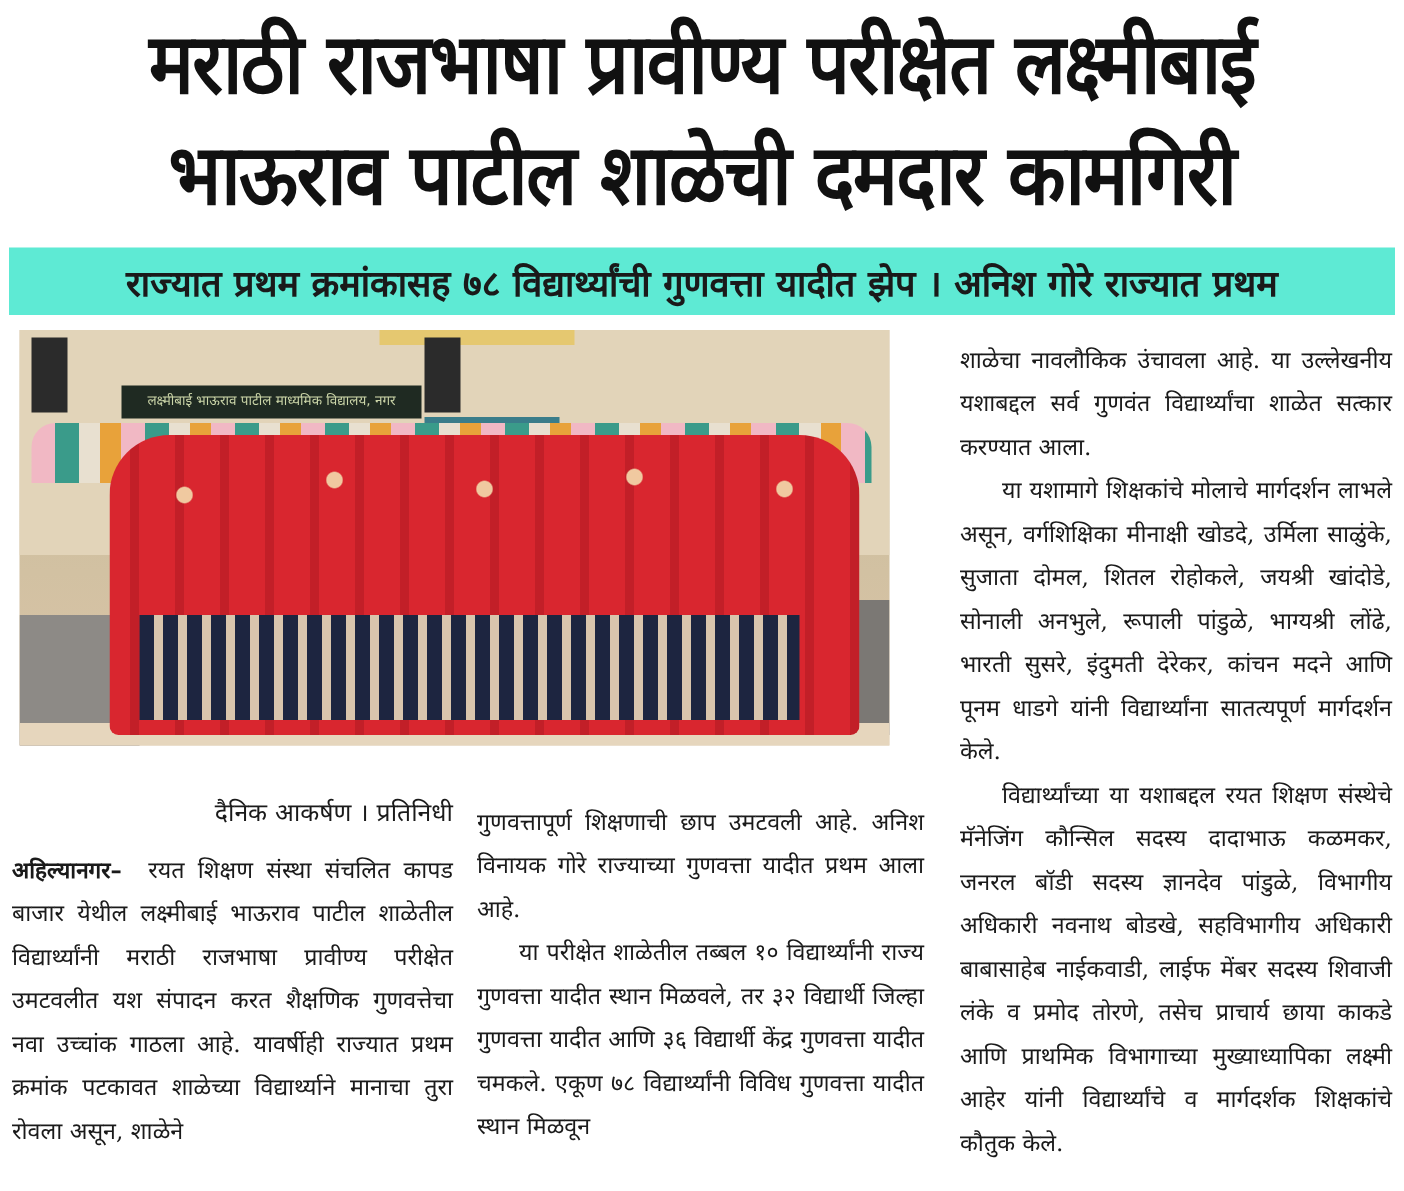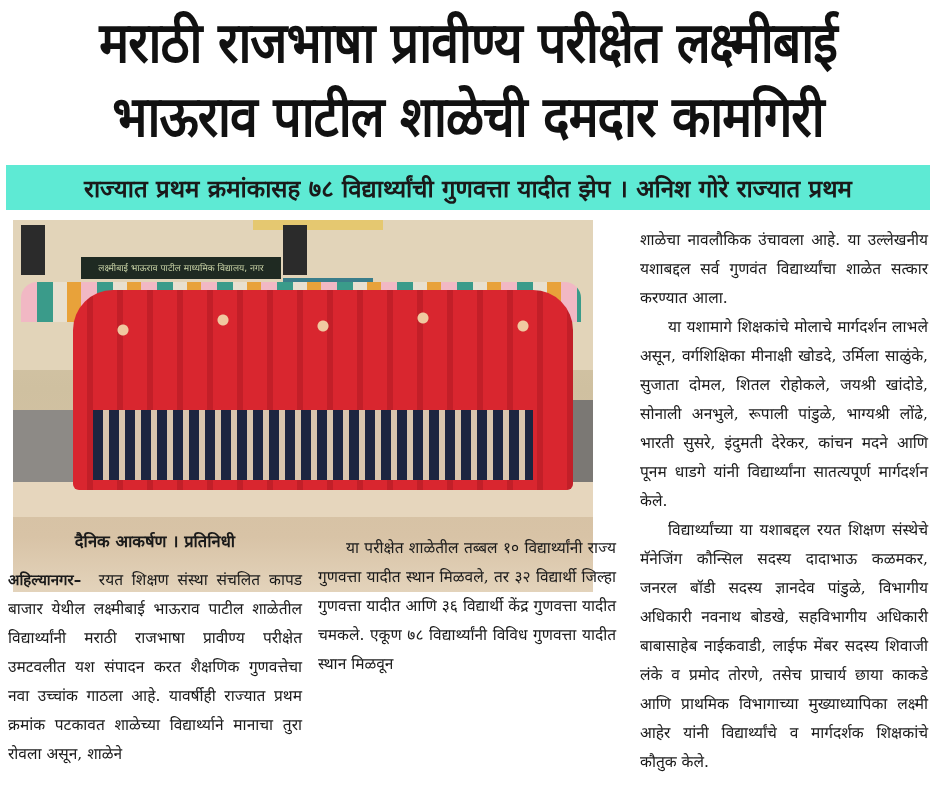--- a/index.html
+++ b/index.html
@@ -13,21 +13,21 @@
     font-size: 50px; line-height: 66px; letter-spacing: -1px; color: #111;
     transform: scaleY(1.12);
     transform-origin: top center;
   }
   .subhead {
     position: absolute; left: 6px; top: 165px; width: 924px; height: 45px;
     background: #5eead4; display: flex; align-items: center; justify-content: center;
     font-size: 24px; font-weight: bold; color: #1a1a1a; white-space: nowrap;
   }
   .photo {
-    position: absolute; left: 13px; top: 220px; width: 580px; height: 372px;
+    position: absolute; left: 13px; top: 220px; width: 580px; height: 277px;
     background: linear-gradient(#d9cbb0 0%, #cfc0a0 45%, #d8c3a6 85%, #e3d3bb 100%);
     overflow: hidden;
   }
   .photo .wall { position:absolute; left:0; top:0; width:580px; height:150px; background:#e2d4b9; }
   .photo .board {
     position:absolute; left:68px; top:37px; width:200px; height:22px; background:#1f2a22;
     color:#cbd5a8; font-size:9px; line-height:22px; text-align:center; white-space:nowrap;
   }
   .photo .banner { position:absolute; left:240px; top:0; width:130px; height:10px; background:#e5c870; }
   .photo .speaker { position:absolute; top:5px; width:24px; height:50px; background:#2b2b2b; }
@@ -57,21 +57,21 @@
   }
   .col {
     position: absolute; font-family: "DejaVu Serif", serif; font-size: 15.5px;
     line-height: 29px; color: #1a1a1a; text-align: justify;
   }
   .col p { margin: 0; }
   .col .indent { text-indent: 28px; }
   .col-1 { left: 8px; top: 527px; width: 294px; }
   .col-2 { left: 318px; top: 534px; width: 298px; }
   .col-3 { left: 640px; top: 226px; width: 288px; }
-  .byline { font-family: "DejaVu Sans", sans-serif; font-weight: bold; font-size: 16.5px; text-align: center; margin-bottom: 10px !important; }
+  .byline { font-family: "DejaVu Sans", sans-serif; font-weight: normal; font-size: 16.5px; text-align: right; margin-bottom: 10px !important; }
   .dateline { font-family: "DejaVu Sans", sans-serif; font-weight: bold; font-size: 15px; }
 </style>
 </head>
 <body>
 
 <div class="headline">
   <div>मराठी राजभाषा प्रावीण्य परीक्षेत लक्ष्मीबाई</div>
   <div>भाऊराव पाटील शाळेची दमदार कामगिरी</div>
 </div>
 
@@ -93,20 +93,21 @@
   <div class="crowd"></div>
   <div class="legs"></div>
 </div>
 
 <div class="col col-1">
   <p class="byline">दैनिक आकर्षण । प्रतिनिधी</p>
   <p><span class="dateline">अहिल्यानगर–</span>&nbsp; <span>रयत शिक्षण संस्था संचलित कापड बाजार येथील लक्ष्मीबाई भाऊराव पाटील शाळेतील विद्यार्थ्यांनी मराठी राजभाषा प्रावीण्य परीक्षेत उमटवलीत यश संपादन करत शैक्षणिक गुणवत्तेचा नवा उच्चांक गाठला आहे. यावर्षीही राज्यात प्रथम क्रमांक पटकावत शाळेच्या विद्यार्थ्याने मानाचा तुरा रोवला असून, शाळेने</span></p>
 </div>
 
 <div class="col col-2">
+  <p>गुणवत्तापूर्ण शिक्षणाची छाप उमटवली आहे. अनिश विनायक गोरे राज्याच्या गुणवत्ता यादीत प्रथम आला आहे.</p>
   <p class="indent">या परीक्षेत शाळेतील तब्बल १० विद्यार्थ्यांनी राज्य गुणवत्ता यादीत स्थान मिळवले, तर ३२ विद्यार्थी जिल्हा गुणवत्ता यादीत आणि ३६ विद्यार्थी केंद्र गुणवत्ता यादीत चमकले. एकूण ७८ विद्यार्थ्यांनी विविध गुणवत्ता यादीत स्थान मिळवून</p>
 </div>
 
 <div class="col col-3">
   <p>शाळेचा नावलौकिक उंचावला आहे. या उल्लेखनीय यशाबद्दल सर्व गुणवंत विद्यार्थ्यांचा शाळेत सत्कार करण्यात आला.</p>
   <p class="indent">या यशामागे शिक्षकांचे मोलाचे मार्गदर्शन लाभले असून, वर्गशिक्षिका मीनाक्षी खोडदे, उर्मिला साळुंके, सुजाता दोमल, शितल रोहोकले, जयश्री खांदोडे, सोनाली अनभुले, रूपाली पांडुळे, भाग्यश्री लोंढे, भारती सुसरे, इंदुमती देरेकर, कांचन मदने आणि पूनम धाडगे यांनी विद्यार्थ्यांना सातत्यपूर्ण मार्गदर्शन केले.</p>
   <p class="indent">विद्यार्थ्यांच्या या यशाबद्दल रयत शिक्षण संस्थेचे मॅनेजिंग कौन्सिल सदस्य दादाभाऊ कळमकर, जनरल बॉडी सदस्य ज्ञानदेव पांडुळे, विभागीय अधिकारी नवनाथ बोडखे, सहविभागीय अधिकारी बाबासाहेब नाईकवाडी, लाईफ मेंबर सदस्य शिवाजी लंके व प्रमोद तोरणे, तसेच प्राचार्य छाया काकडे आणि प्राथमिक विभागाच्या मुख्याध्यापिका लक्ष्मी आहेर यांनी विद्यार्थ्यांचे व मार्गदर्शक शिक्षकांचे कौतुक केले.</p>
 </div>
 
 </body></html>

